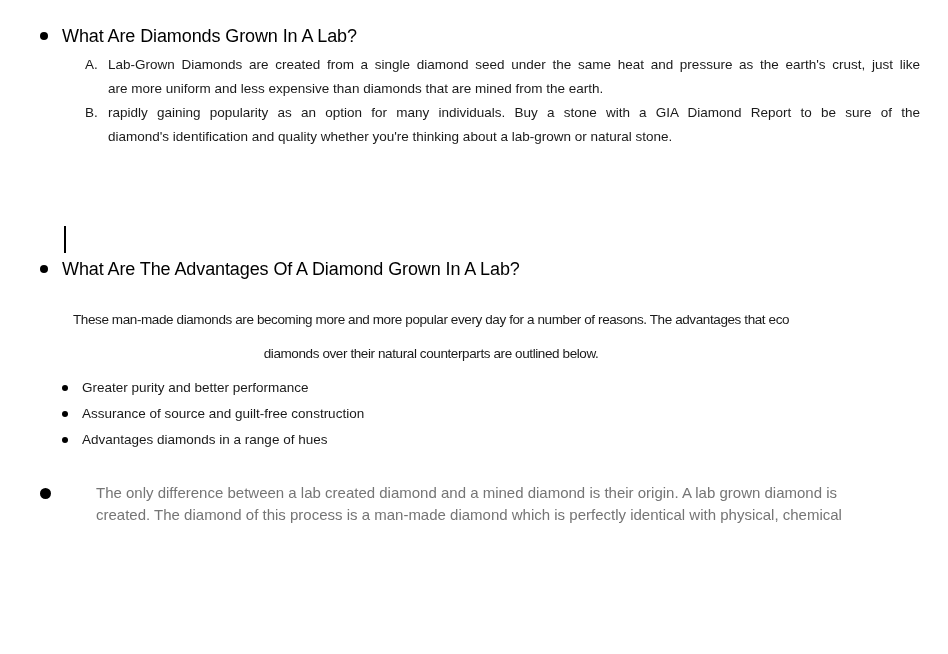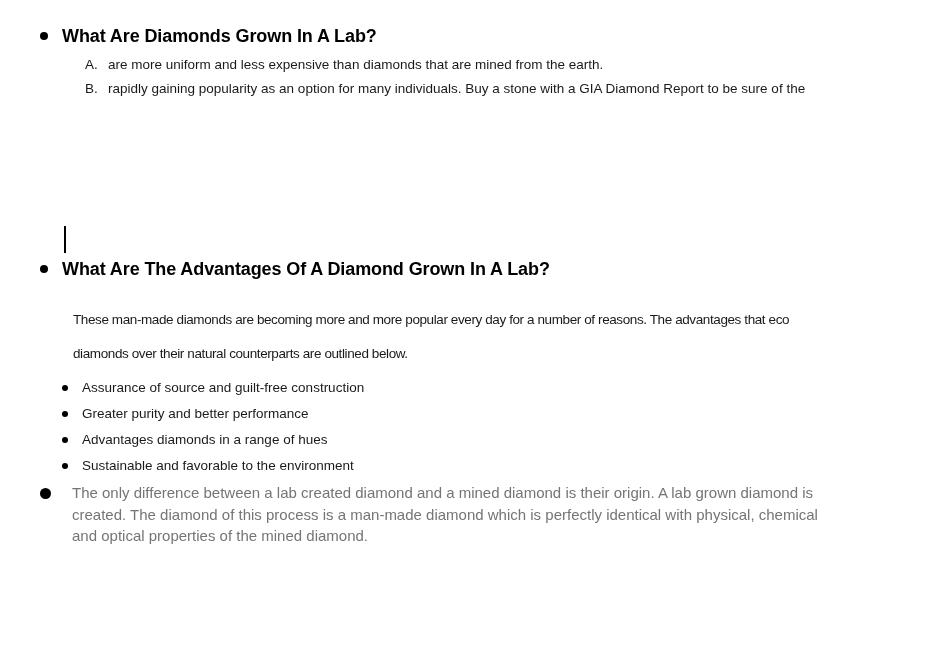--- a/index.html
+++ b/index.html
@@ -31,21 +31,21 @@
   }
   .bullet-h {
     width: 8px;
     height: 8px;
     margin-top: 6px;
     margin-right: 14px;
   }
   .doc-heading {
     margin: 0;
     font-size: 18px;
-    font-weight: bold;
+    font-weight: normal;
     line-height: 20px;
     letter-spacing: -0.1px;
     color: #000000;
     white-space: nowrap;
   }
   #heading1 { top: 26px; }
   #heading2 { top: 259px; }
 
   
   .alpha-list {
@@ -81,20 +81,21 @@
     width: 2px;
     height: 27px;
     background: #000000;
   }
 
   
   .intro {
     position: absolute;
     left: 73px;
     top: 303px;
+    text-align: center;
   }
   .intro .iline {
     font-size: 13.5px;
     line-height: 34px;
     letter-spacing: -0.4px;
     white-space: nowrap;
   }
 
   
   .adv-list {
@@ -127,80 +128,78 @@
     width: 11px;
     height: 11px;
     margin-top: 6px;
     margin-right: 21px;
   }
   .note-lines { color: #757575; }
   .note-lines .nline {
     font-size: 15px;
     line-height: 21.6px;
     white-space: nowrap;
+    margin-left: 24px;
   }
 </style>
 </head>
 <body>
 
 <div class="page">
 
   <div class="heading-row" id="heading1">
     <span class="bullet bullet-h"></span>
     <h1 class="doc-heading">What Are Diamonds Grown In A Lab?</h1>
   </div>
 
   <div class="alpha-list">
     <div class="alpha-item">
       <div class="alpha-marker">A.</div>
       <div class="alpha-lines">
+        <div class="line">Lab-Grown Diamonds are created from a single diamond seed under the same heat and pressure as the earth's crust, just like</div>
         <div class="line">are more uniform and less expensive than diamonds that are mined from the earth.</div>
       </div>
     </div>
     <div class="alpha-item">
       <div class="alpha-marker">B.</div>
       <div class="alpha-lines">
         <div class="line">rapidly gaining popularity as an option for many individuals. Buy a stone with a GIA Diamond Report to be sure of the</div>
+        <div class="line">diamond's identification and quality whether you're thinking about a lab-grown or natural stone.</div>
       </div>
     </div>
   </div>
 
   <div class="caret"></div>
 
   <div class="heading-row" id="heading2">
     <span class="bullet bullet-h"></span>
     <h1 class="doc-heading">What Are The Advantages Of A Diamond Grown In A Lab?</h1>
   </div>
 
   <div class="intro">
     <div class="iline">These man-made diamonds are becoming more and more popular every day for a number of reasons. The advantages that eco</div>
     <div class="iline">diamonds over their natural counterparts are outlined below.</div>
   </div>
 
   <div class="adv-list">
     <div class="adv-item">
       <span class="bullet bullet-sm"></span>
-      <span>Assurance of source and guilt-free construction</span>
+      <span>Greater purity and better performance</span>
     </div>
     <div class="adv-item">
       <span class="bullet bullet-sm"></span>
-      <span>Greater purity and better performance</span>
+      <span>Assurance of source and guilt-free construction</span>
     </div>
     <div class="adv-item">
       <span class="bullet bullet-sm"></span>
       <span>Advantages diamonds in a range of hues</span>
-    </div>
-    <div class="adv-item">
-      <span class="bullet bullet-sm"></span>
-      <span>Sustainable and favorable to the environment</span>
     </div>
   </div>
 
   <div class="note">
     <span class="bullet bullet-lg"></span>
     <div class="note-lines">
       <div class="nline">The only difference between a lab created diamond and a mined diamond is their origin. A lab grown diamond is</div>
       <div class="nline">created. The diamond of this process is a man-made diamond which is perfectly identical with physical, chemical</div>
-      <div class="nline">and optical properties of the mined diamond.</div>
     </div>
   </div>
 
 </div>
 
 </body></html>

